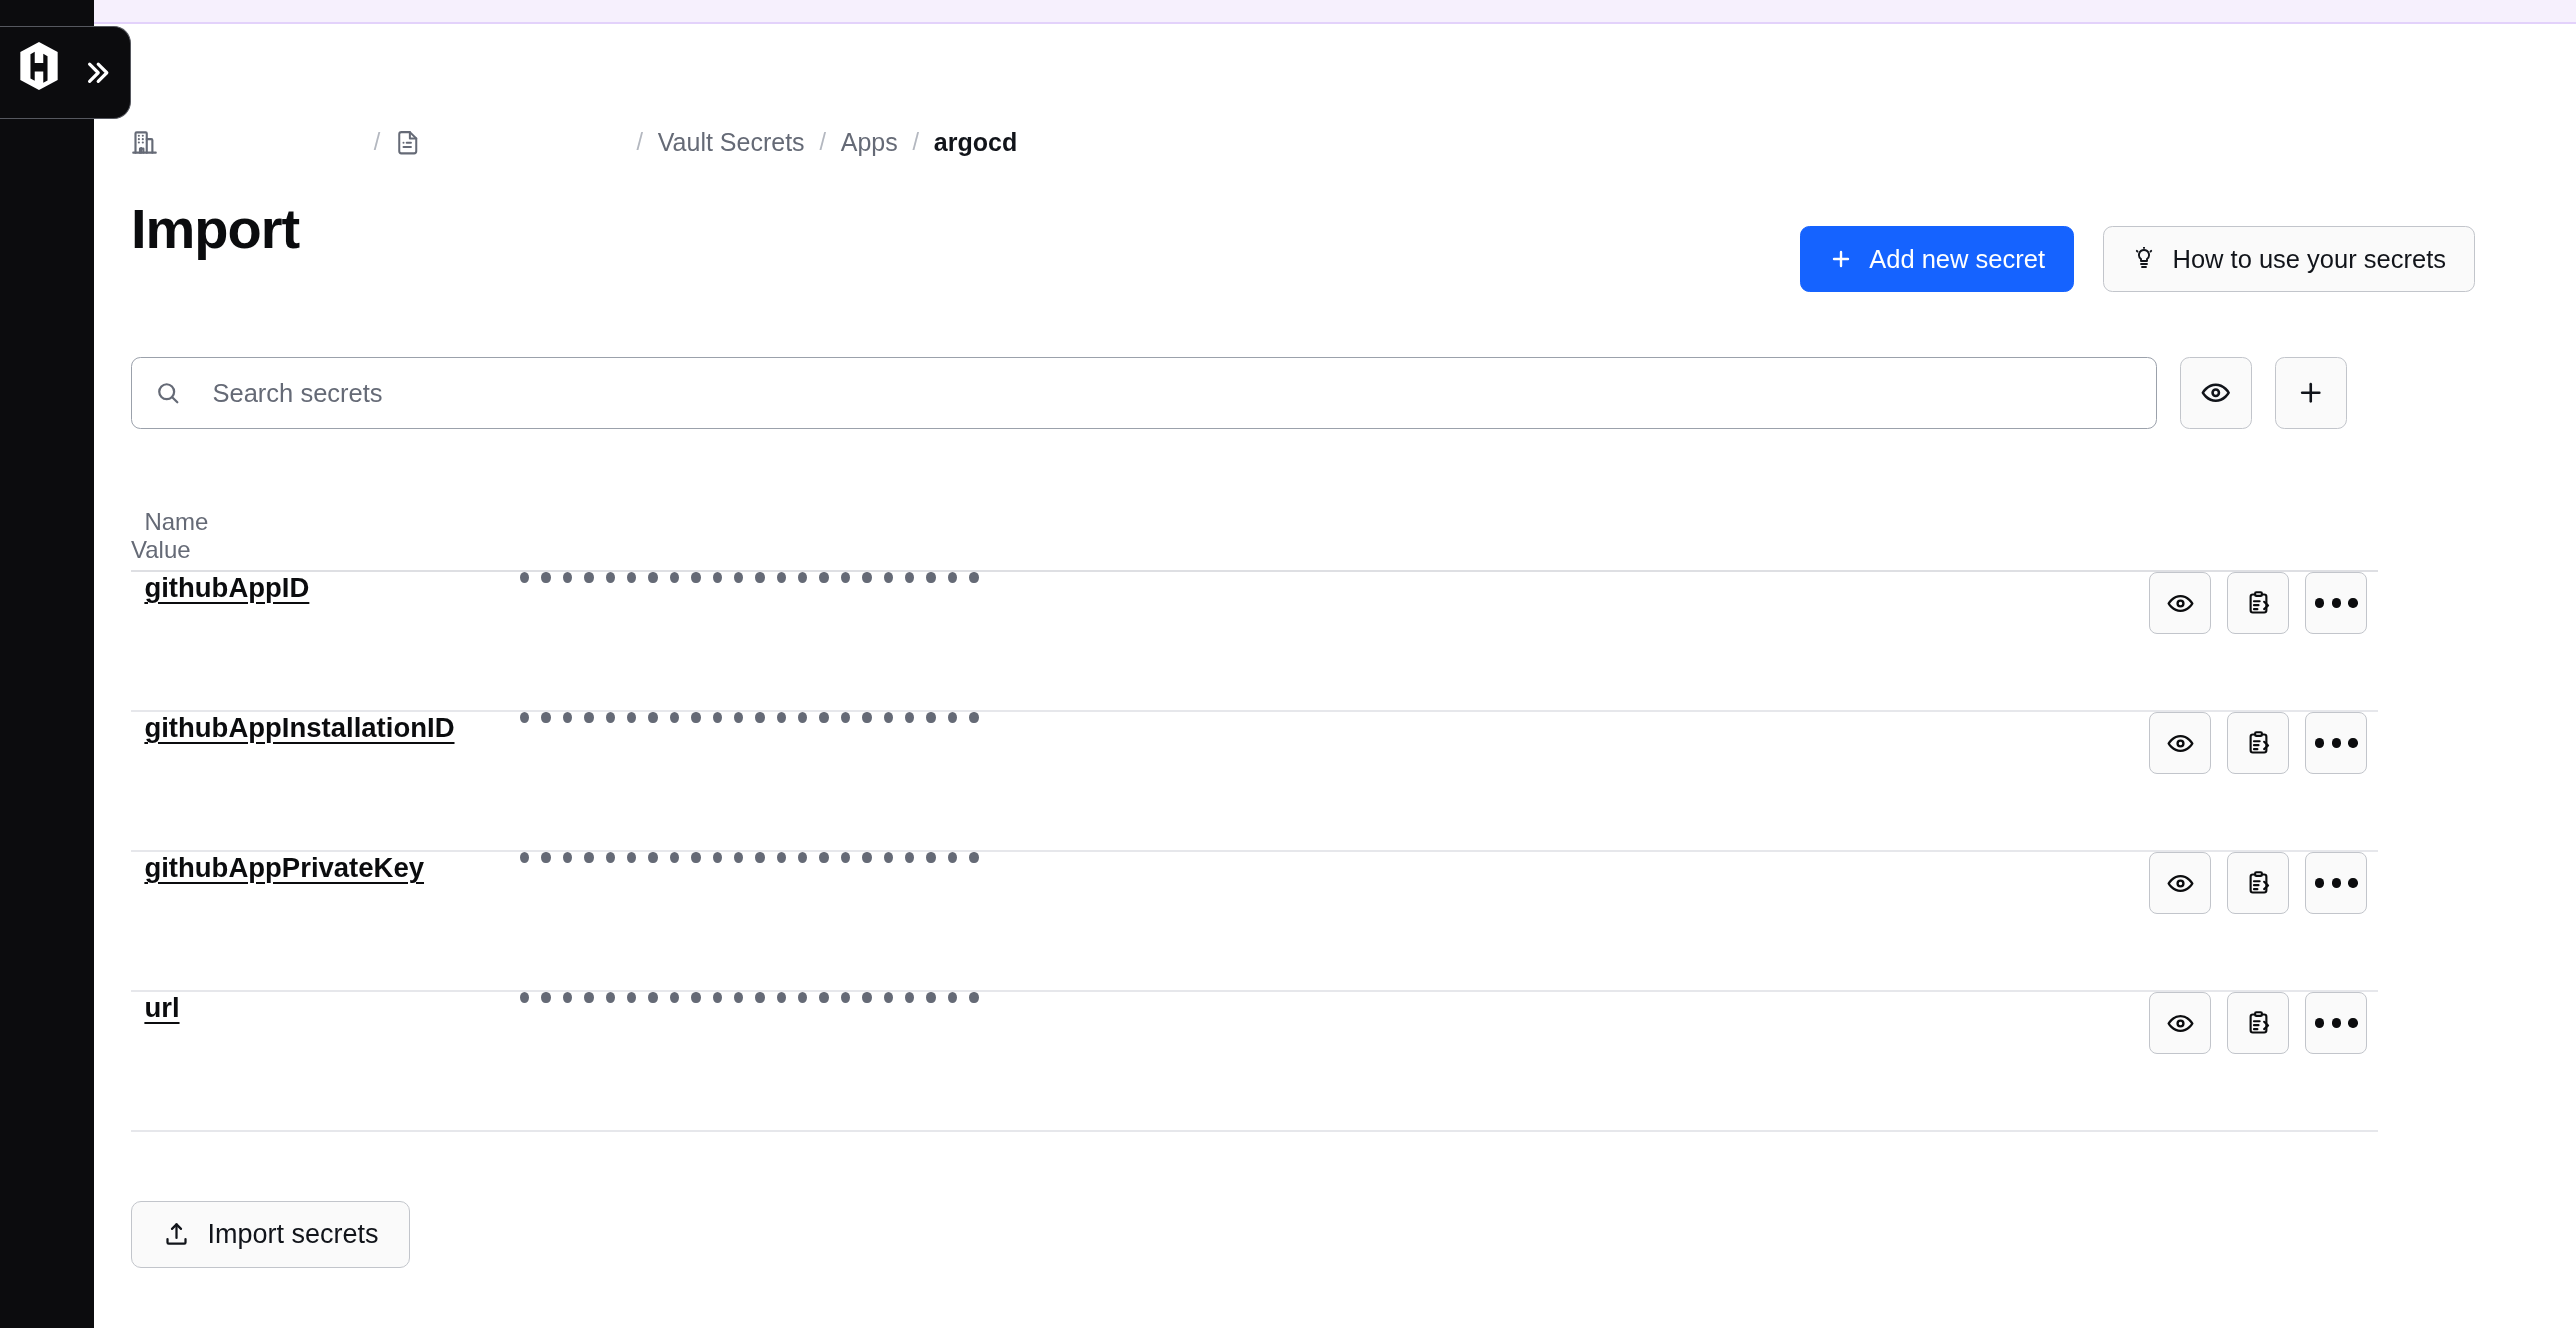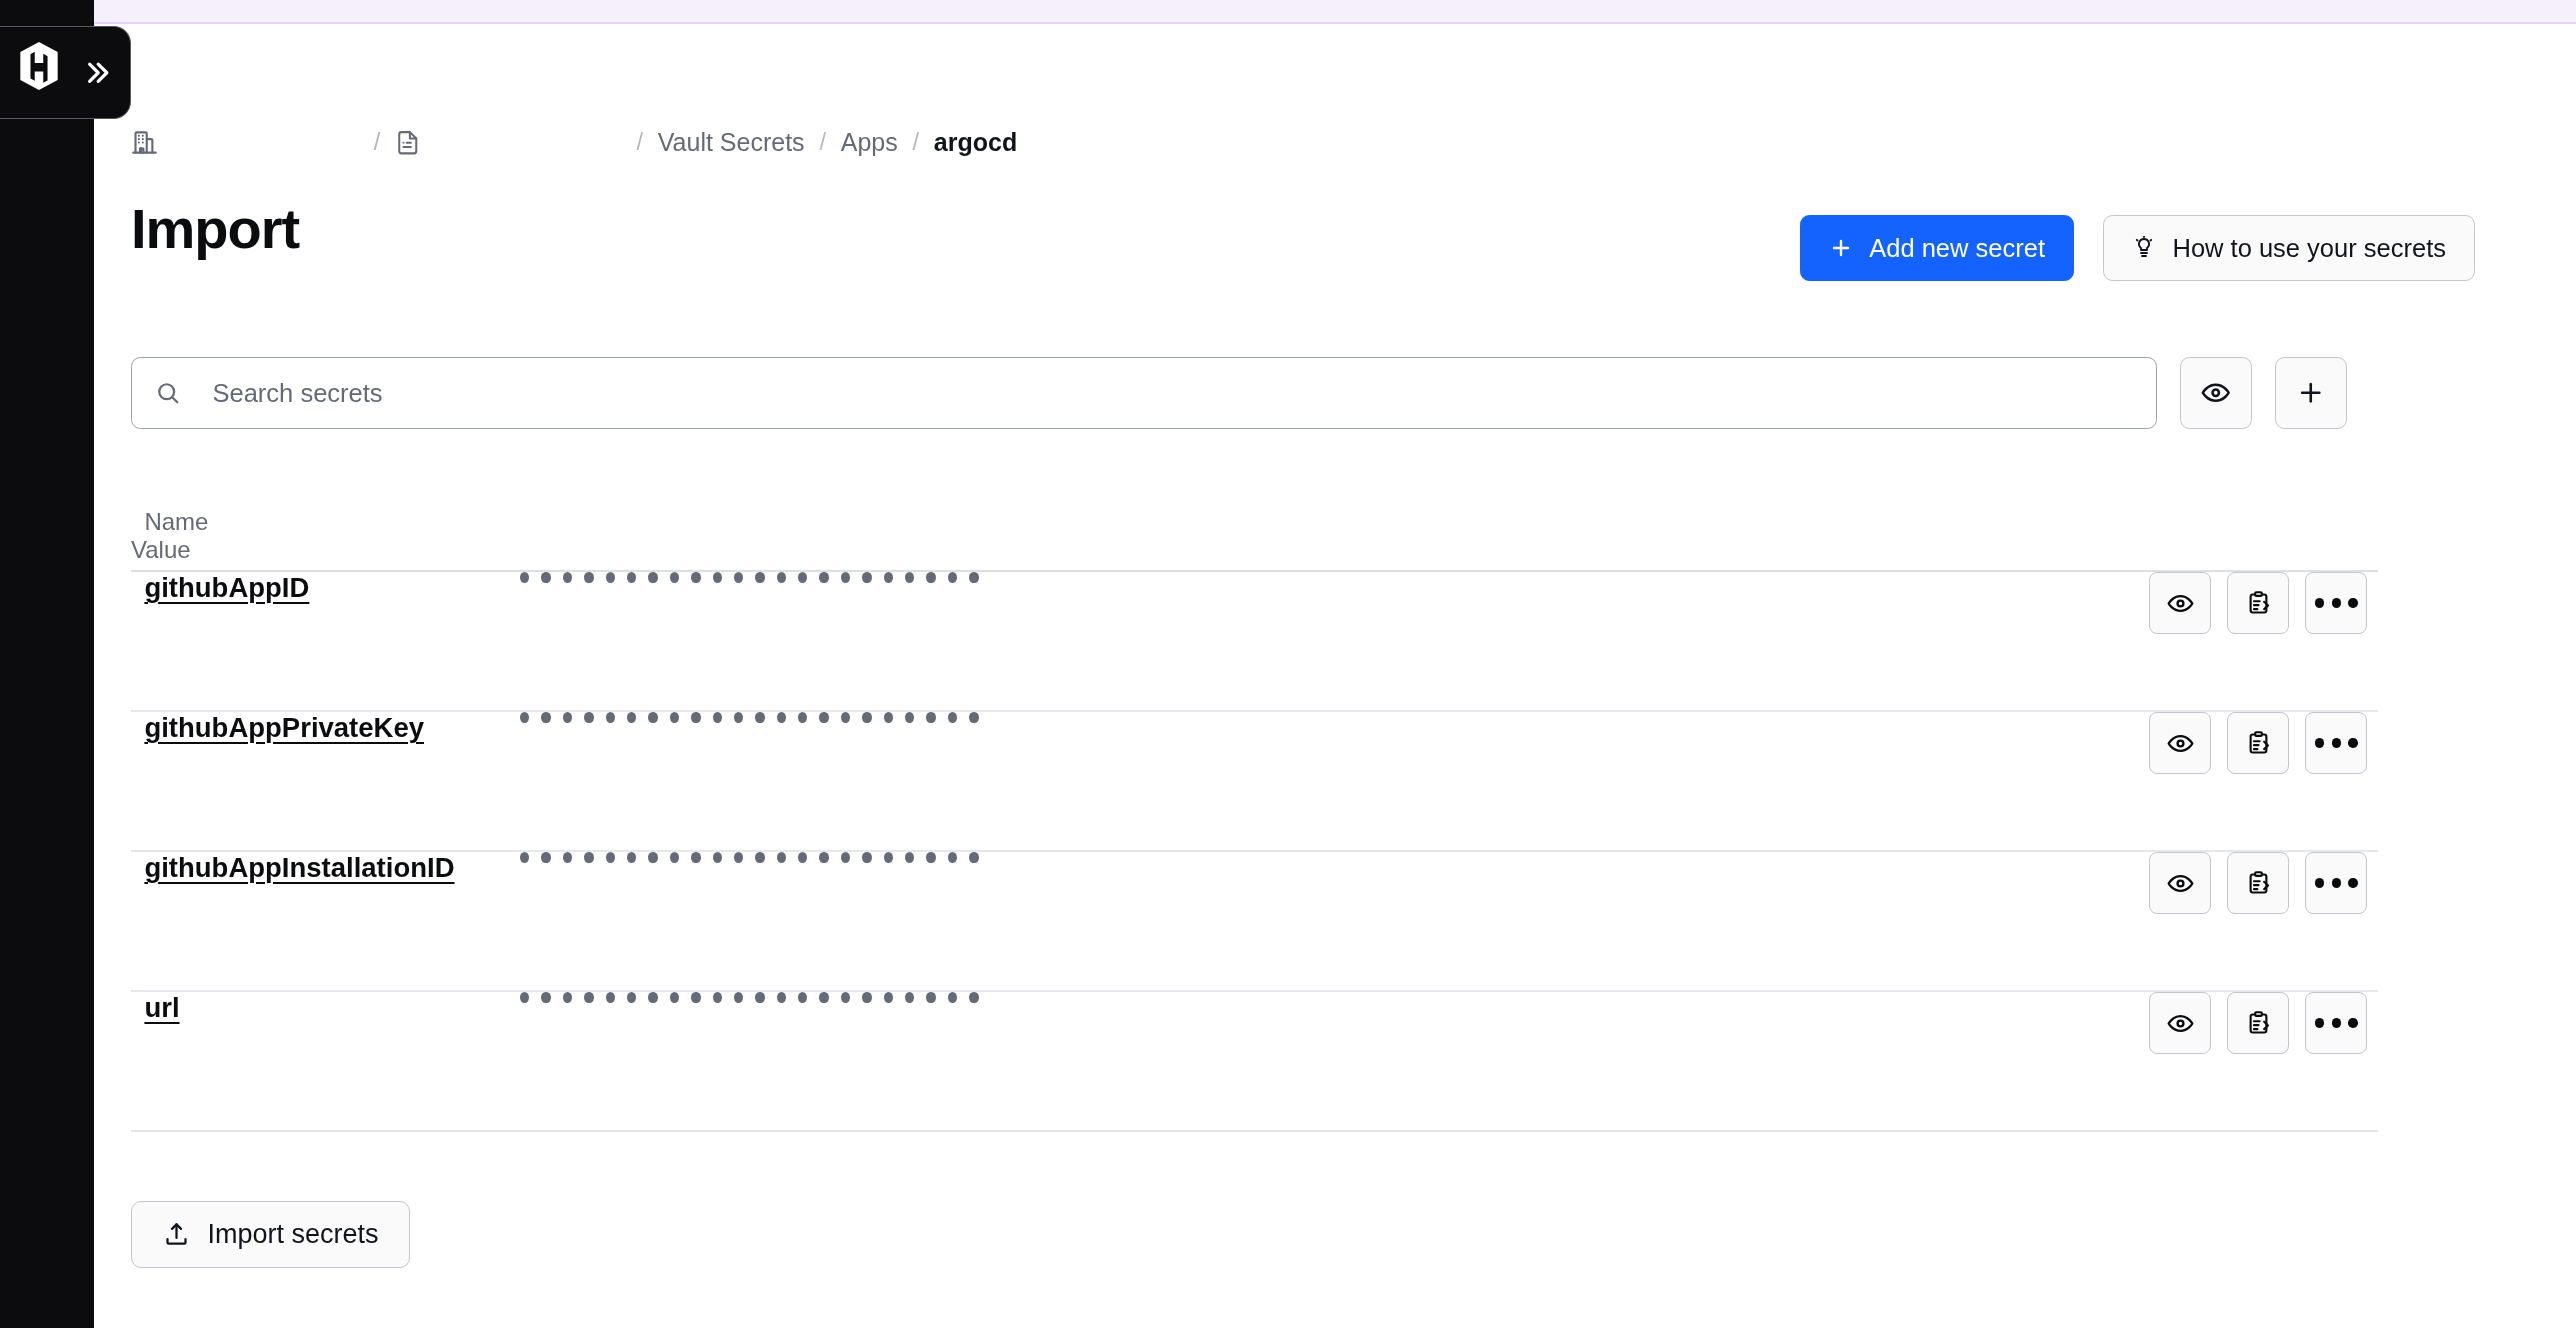--- a/index.html
+++ b/index.html
@@ -59,21 +59,21 @@
     line-height: 1;
   }
   .header-actions {
     position: absolute; right: 101px; top: 215px;
     display: flex; align-items: center; gap: 29.5px;
   }
   .btn {
     display: inline-flex; align-items: center; justify-content: center; gap: 16px;
     height: 66px; padding: 0 28px; border-radius: 9.4px;
     font-size: 25.5px; font-weight: 500; cursor: pointer;
-    border: 1.3px solid transparent; white-space: nowrap;
+    border: 1.3px solid transparent; white-space: nowrap; margin-top: 11px;
   }
   .btn-primary { background: #1563ff; color: #ffffff; border-color: #1563ff; }
   .btn-secondary { background: #fafafa; color: #11141a; border-color: #c2c5cb; }
 
   
   .search-row {
     position: absolute; left: 131px; top: 357px;
     display: flex; align-items: center; gap: 23px;
   }
   .search-box {
@@ -305,21 +305,21 @@
             <button class="row-btn">
               <span class="kebab">
                 <i></i>
                 <i></i>
                 <i></i>
               </span>
             </button>
           </div>
         </div>
         <div class="row">
-          <div class="cell-name"><a class="secret-link">githubAppPrivateKey</a></div>
+          <div class="cell-name"><a class="secret-link">githubAppInstallationID</a></div>
           <div class="cell-value">
             <div class="masked">
               <span class="dot"></span>
               <span class="dot"></span>
               <span class="dot"></span>
               <span class="dot"></span>
               <span class="dot"></span>
               <span class="dot"></span>
               <span class="dot"></span>
               <span class="dot"></span>
@@ -363,21 +363,21 @@
             <button class="row-btn">
               <span class="kebab">
                 <i></i>
                 <i></i>
                 <i></i>
               </span>
             </button>
           </div>
         </div>
         <div class="row">
-          <div class="cell-name"><a class="secret-link">githubAppInstallationID</a></div>
+          <div class="cell-name"><a class="secret-link">githubAppPrivateKey</a></div>
           <div class="cell-value">
             <div class="masked">
               <span class="dot"></span>
               <span class="dot"></span>
               <span class="dot"></span>
               <span class="dot"></span>
               <span class="dot"></span>
               <span class="dot"></span>
               <span class="dot"></span>
               <span class="dot"></span>

